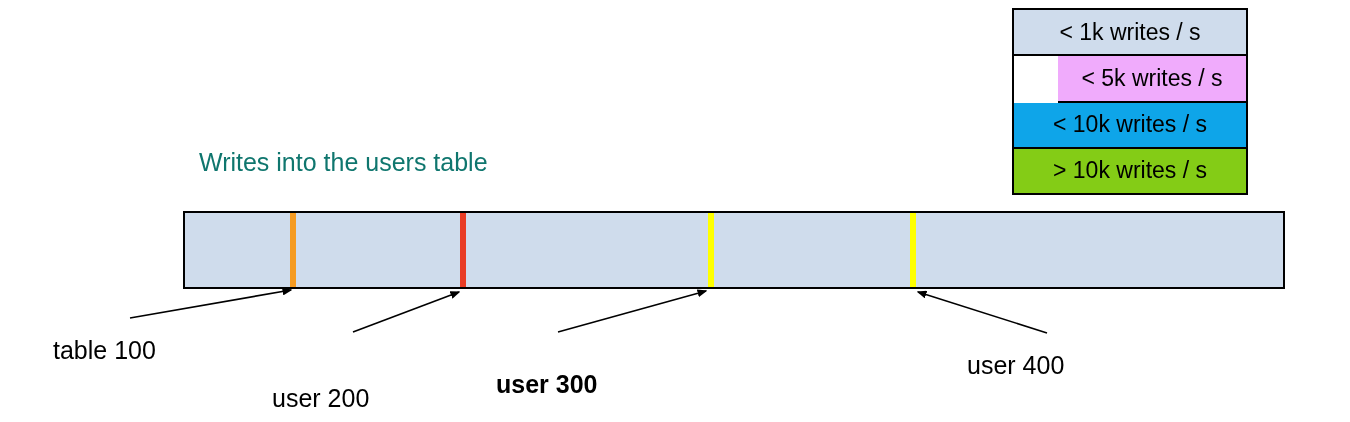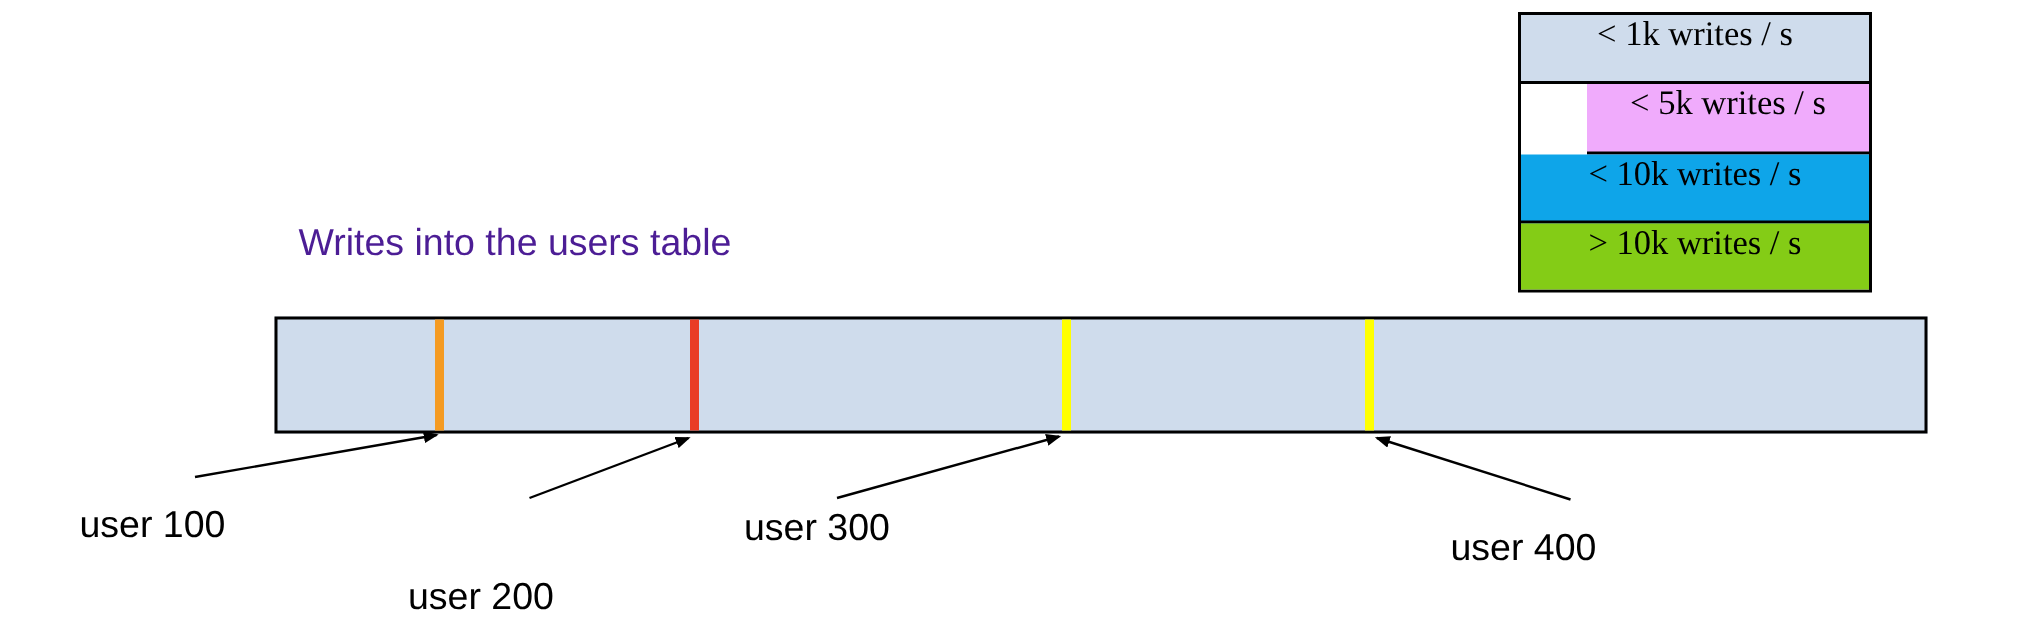--- a/index.html
+++ b/index.html
@@ -13,21 +13,21 @@
     width: 1350px;
     height: 422px;
     background: #ffffff;
     overflow: hidden;
   }
   .diagram-title {
     position: absolute;
     left: 199px;
     top: 148px;
     font-size: 25px;
-    color: #4c1d95;
+    color: #0f766e;
     white-space: nowrap;
   }
   .band {
     position: absolute;
     left: 183px;
     top: 211px;
     width: 1102px;
     height: 78px;
     background: #cfdcec;
     border: 2px solid #000000;
@@ -45,41 +45,40 @@
     left: 1012px;
     top: 8px;
     width: 236px;
     border: 2px solid #000000;
     box-sizing: border-box;
   }
   .legend-row {
     height: 44.25px;
     border-bottom: 2px solid #000000;
     display: flex;
-    align-items: flex-start;
+    align-items: center;
     justify-content: center;
-    font-family: Liberation Serif, serif;
   }
   .legend-row:last-child {
     border-bottom: none;
   }
   .legend-label {
     font-size: 23px;
     color: #000000;
     white-space: nowrap;
   }
   .callout-label {
     position: absolute;
     font-size: 25px;
     color: #000000;
     white-space: nowrap;
   }
   .callout-label.u100 { left: 53px;  top: 336px; }
   .callout-label.u200 { left: 272px; top: 352px; margin-top: 32px; }
-  .callout-label.u300 { left: 496px; top: 338px; }
+  .callout-label.u300 { left: 496px; top: 370px; font-weight: bold; }
   .callout-label.u400 { left: 967px; top: 351px; }
   .arrow-overlay {
     position: absolute;
     left: 0;
     top: 0;
     width: 1350px;
     height: 422px;
     pointer-events: none;
   }
 </style>
@@ -105,21 +104,21 @@
       <span class="legend-label">&lt; 5k writes / s</span>
     </div>
     <div class="legend-row" style="background-color: #0ea5e9;">
       <span class="legend-label">&lt; 10k writes / s</span>
     </div>
     <div class="legend-row" style="background-color: #84cc16;">
       <span class="legend-label">&gt; 10k writes / s</span>
     </div>
   </div>
 
-  <div class="callout-label u100">user 100</div>
+  <div class="callout-label u100">table 100</div>
   <div class="callout-label u200">user 200</div>
   <div class="callout-label u300">user 300</div>
   <div class="callout-label u400">user 400</div>
 
   <svg class="arrow-overlay" viewBox="0 0 1350 422" xmlns="http://www.w3.org/2000/svg">
     <defs>
       <marker id="arrowhead" markerWidth="10" markerHeight="8" refX="8.5" refY="4" orient="auto" markerUnits="userSpaceOnUse">
         <path d="M0,0 L10,4 L0,8 Z" fill="#000000"></path>
       </marker>
     </defs>

